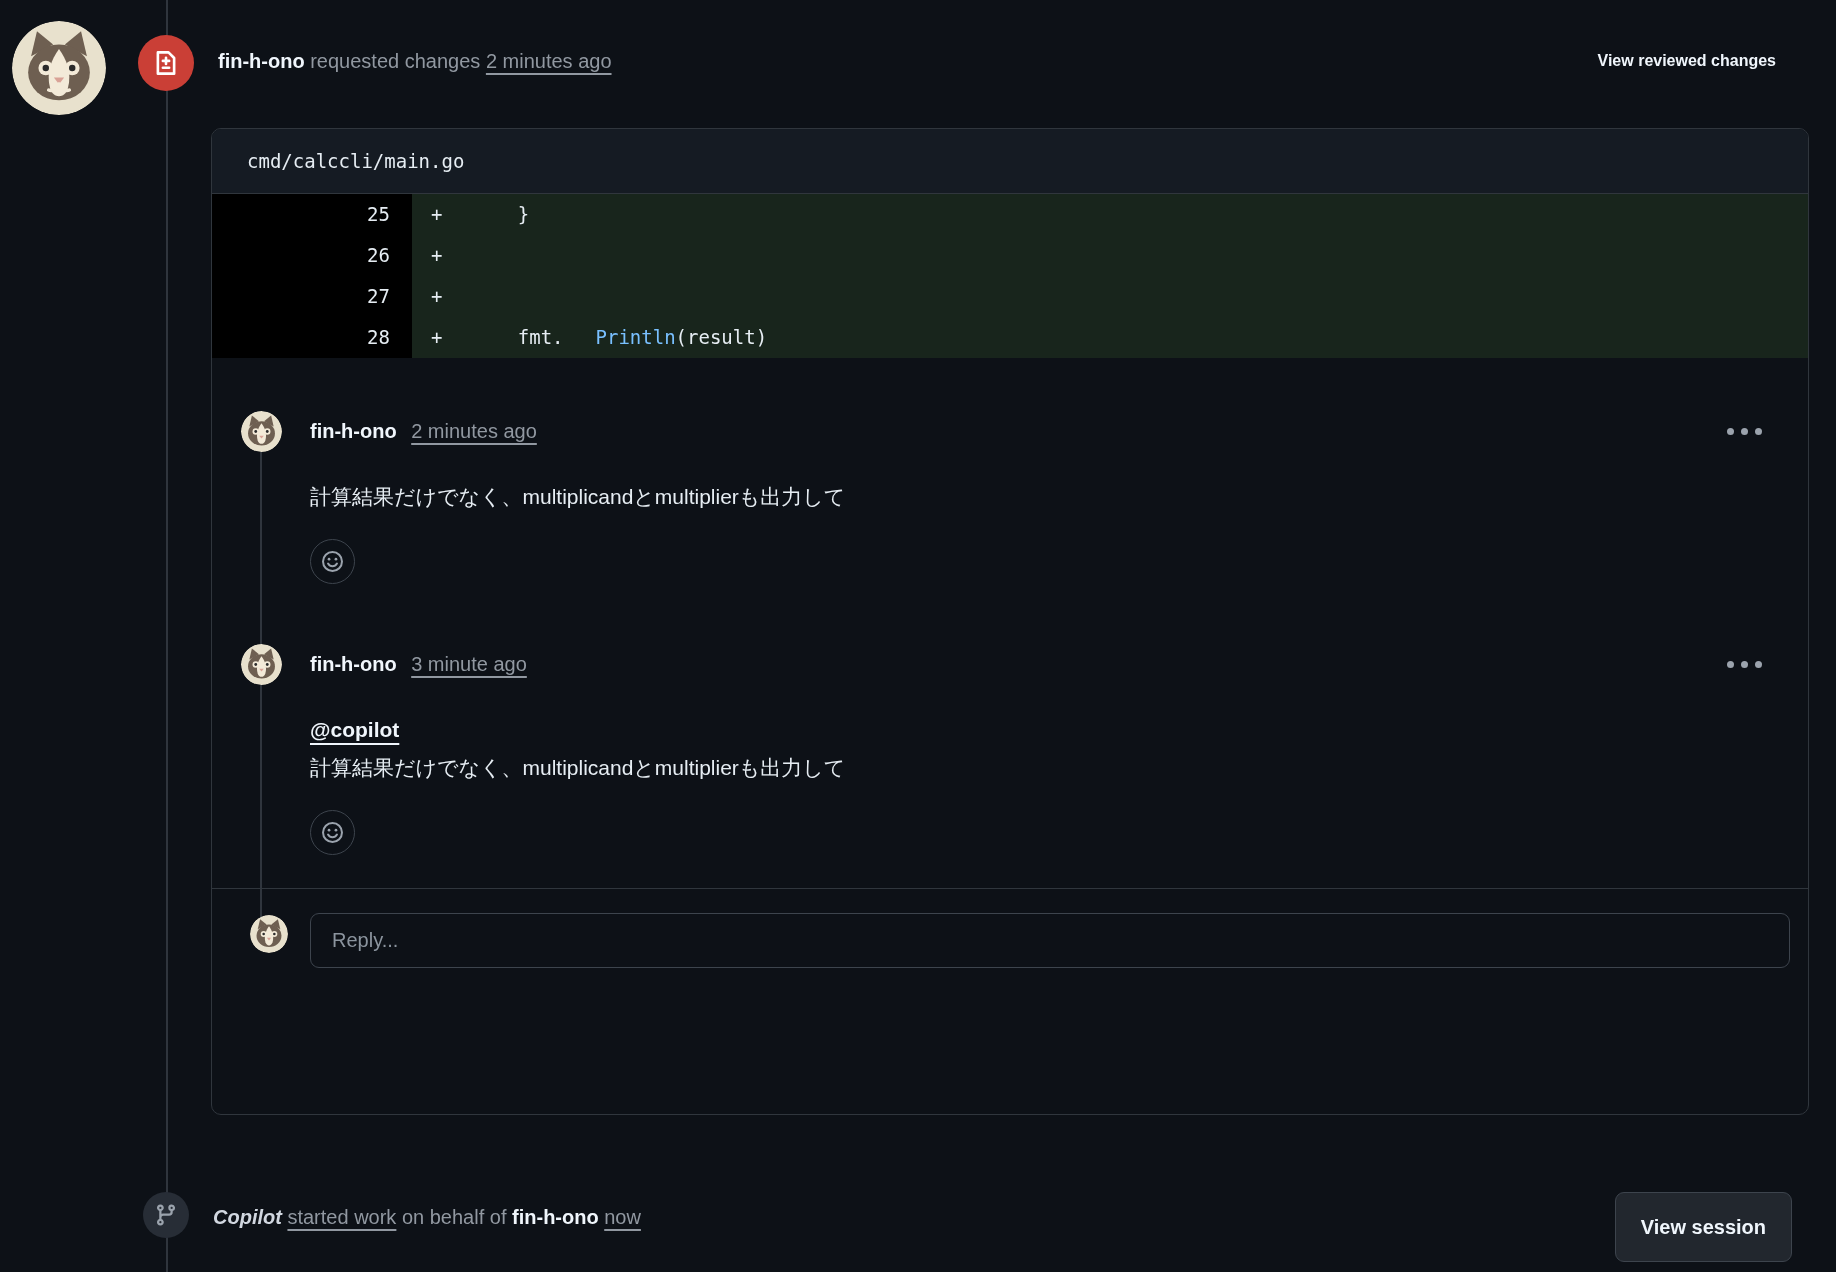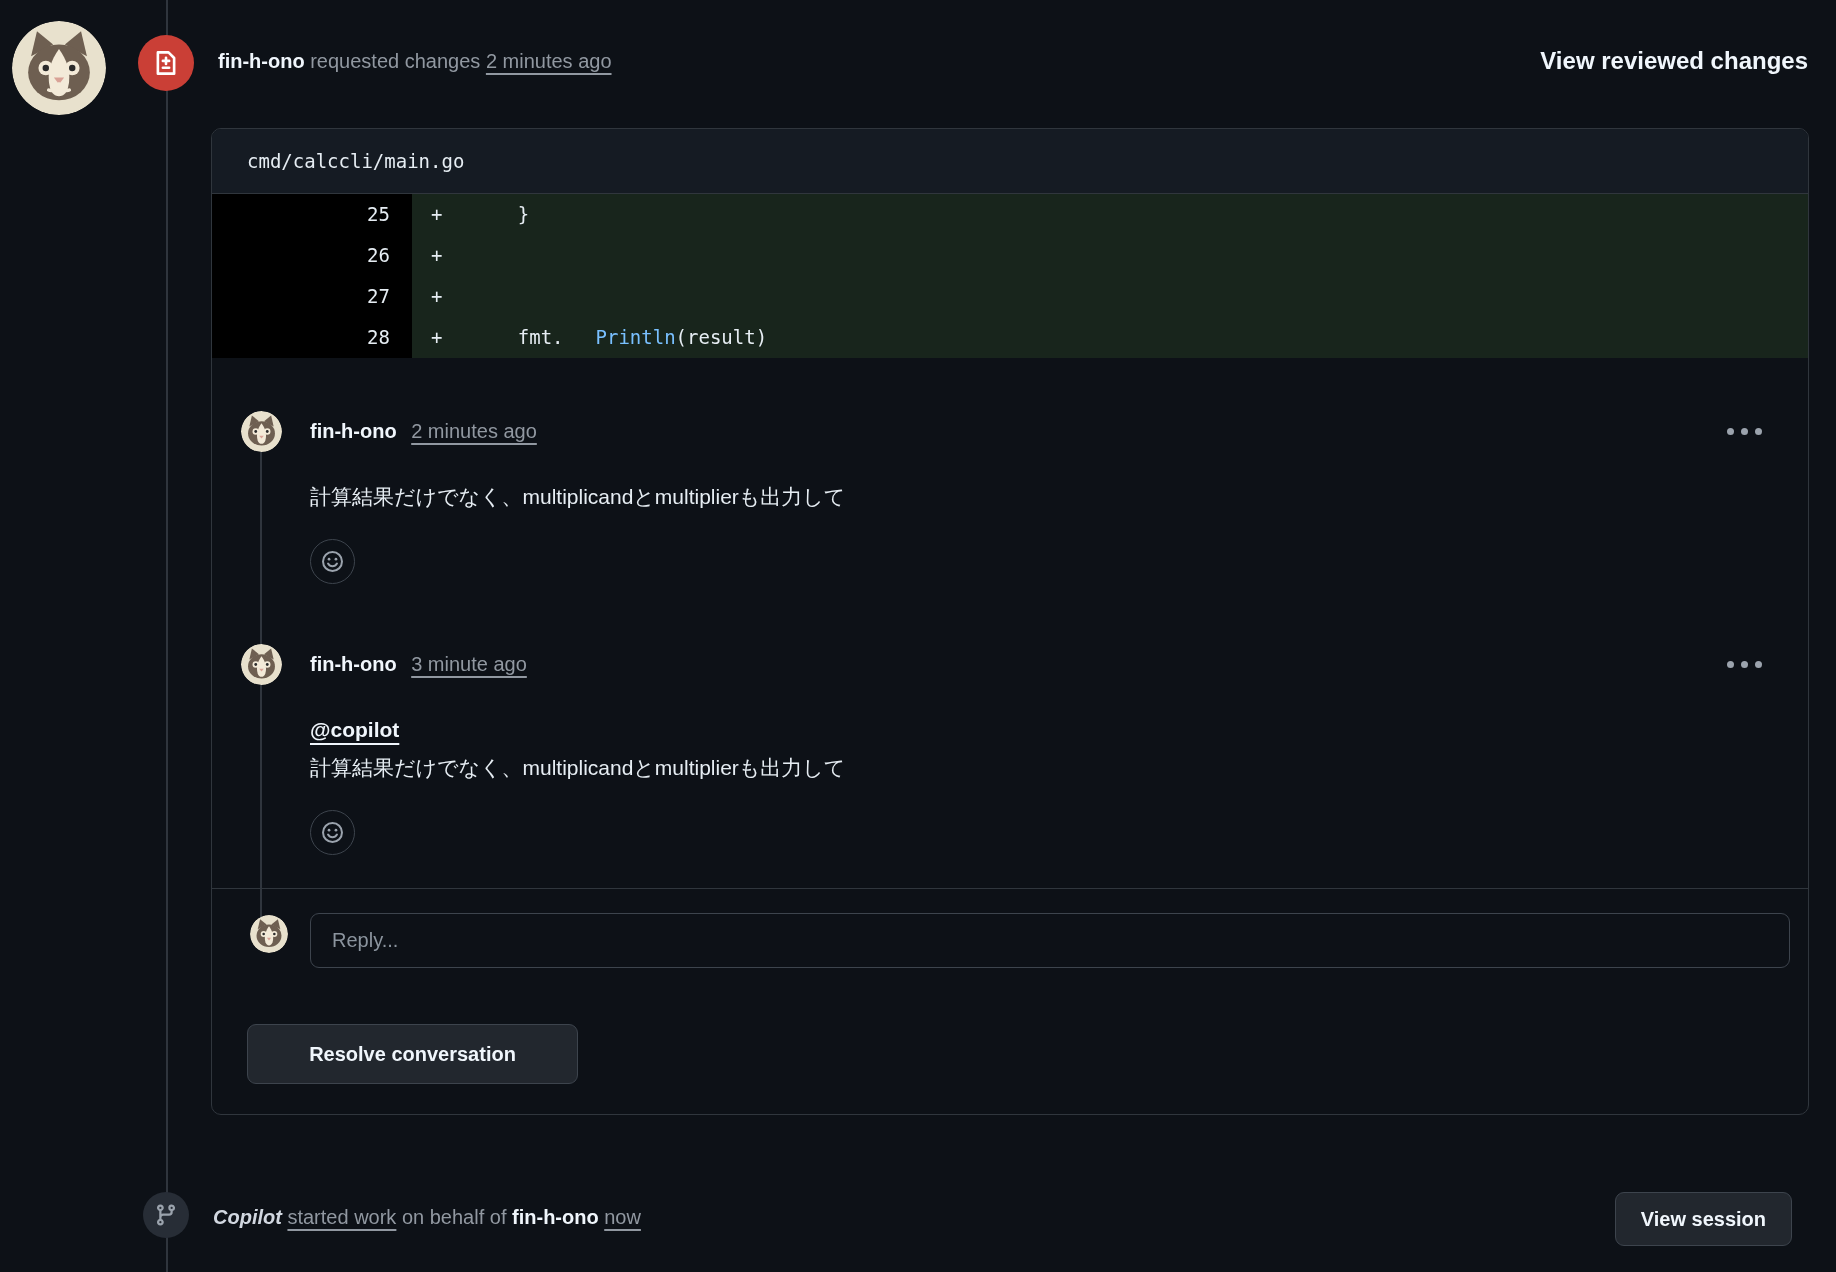--- a/index.html
+++ b/index.html
@@ -14,22 +14,22 @@
   
   .timeline-line { position:absolute; left:166px; top:0; width:2px; height:1272px; background:#2f353d; }
 
   
   .big-avatar { position:absolute; left:12px; top:21px; width:94px; height:94px; border-radius:50%; overflow:hidden; z-index:2; }
   .review-badge { position:absolute; left:138px; top:35px; width:56px; height:56px; border-radius:50%;
     display:flex; align-items:center; justify-content:center; z-index:2; }
   .review-header-text { position:absolute; left:218px; top:44px; height:34px; line-height:34px; font-size:20px; color:#9198a1; }
   .review-header-text b { color:#f0f6fc; font-weight:700; }
   .review-header-text a.ts { color:#9198a1; text-decoration:underline; text-underline-offset:5px; cursor:pointer; }
-  .view-reviewed { position:absolute; right:28px; top:44px; height:34px; line-height:34px;
-    font-size:24px; font-weight:700; color:#f0f6fc; cursor:pointer; }
+  .view-reviewed { position:absolute; right:60px; top:44px; height:34px; line-height:34px;
+    font-size:16px; font-weight:700; color:#f0f6fc; cursor:pointer; }
 
   
   .card { position:absolute; left:211px; top:128px; width:1598px; height:987px;
     border:1px solid #30363d; border-radius:10px; background:#0d1117; overflow:hidden; }
   .file-header { height:65px; background:#151b23; border-bottom:1px solid #30363d;
     display:flex; align-items:center; padding-left:35px; font-size:19px; color:#e6edf3; cursor:pointer; }
 
   
   .diff-table { width:100%; }
   .diff-row { display:flex; height:41px; align-items:stretch; font-size:19px; background:#18251c; }
@@ -70,21 +70,21 @@
     font-family:"Liberation Sans","DejaVu Sans",sans-serif; }
   .resolve-btn { margin:56px 0 0 35px; width:331px; height:60px; }
 
   
   .event-badge { position:absolute; left:143px; top:1192px; width:46px; height:46px; border-radius:50%;
     background:#272d36; display:flex; align-items:center; justify-content:center; z-index:2; }
   .event-text { position:absolute; left:213px; top:1192px; height:50px; line-height:50px; font-size:20px; color:#9198a1; }
   .event-text .actor { font-weight:700; color:#d1d7e0;font-style:italic; }
   .event-text .user { font-weight:700; color:#f0f6fc; }
   .event-text a { color:#9198a1; text-decoration:underline; text-underline-offset:5px; cursor:pointer; }
-  .view-session-btn { position:absolute; right:44px; top:1192px; height:54px; padding:16px 25px; }
+  .view-session-btn { position:absolute; right:44px; top:1192px; height:70px; padding:16px 25px; }
 </style>
 </head>
 <body>
 
 <div class="timeline-line"></div>
 
 <div class="big-avatar">
   <svg width="94" height="94" viewBox="0 0 64 64">
     <circle cx="32" cy="32" r="32" fill="#e8e1cd"></circle>
     <path d="M13 24 L17 7 L28 16 Z" fill="#6e5f51"></path>
@@ -235,21 +235,20 @@
         <circle cx="23" cy="32" r="5" fill="#f3ead8"></circle>
           <circle cx="41" cy="32" r="5" fill="#f3ead8"></circle>
         <circle cx="23" cy="32" r="2.2" fill="#2b2b2b"></circle>
           <circle cx="41" cy="32" r="2.2" fill="#2b2b2b"></circle>
         <path d="M28.5 38.5 h7 l-3.5 4.5 z" fill="#d9a296"></path>
       </svg>
     </div>
     <input class="reply-input" type="text" placeholder="Reply..." style="">
   </div>
 
-  <button class="btn resolve-btn">Resolve conversation</button>
 </div>
 
 <div class="event-badge">
   <svg width="24" height="24" viewBox="0 0 16 16" fill="#9ba3ad">
     <path d="M9.5 3.25a2.25 2.25 0 1 1 3 2.122V6A2.5 2.5 0 0 1 10 8.5H6a1 1 0 0 0-1 1v1.128a2.251 2.251 0 1 1-1.5 0V5.372a2.25 2.25 0 1 1 1.5 0v1.836A2.493 2.493 0 0 1 6 7h4a1 1 0 0 0 1-1v-.628a2.25 2.25 0 0 1-1.5-2.122Zm-6 0a.75.75 0 1 0 1.5 0 .75.75 0 0 0-1.5 0Zm8.25-.75a.75.75 0 1 0 0 1.5.75.75 0 0 0 0-1.5ZM4.25 12a.75.75 0 1 0 0 1.5.75.75 0 0 0 0-1.5Z"></path>
   </svg>
 </div>
 <div class="event-text">
   <span class="actor">Copilot</span>
   <a>started work</a>

